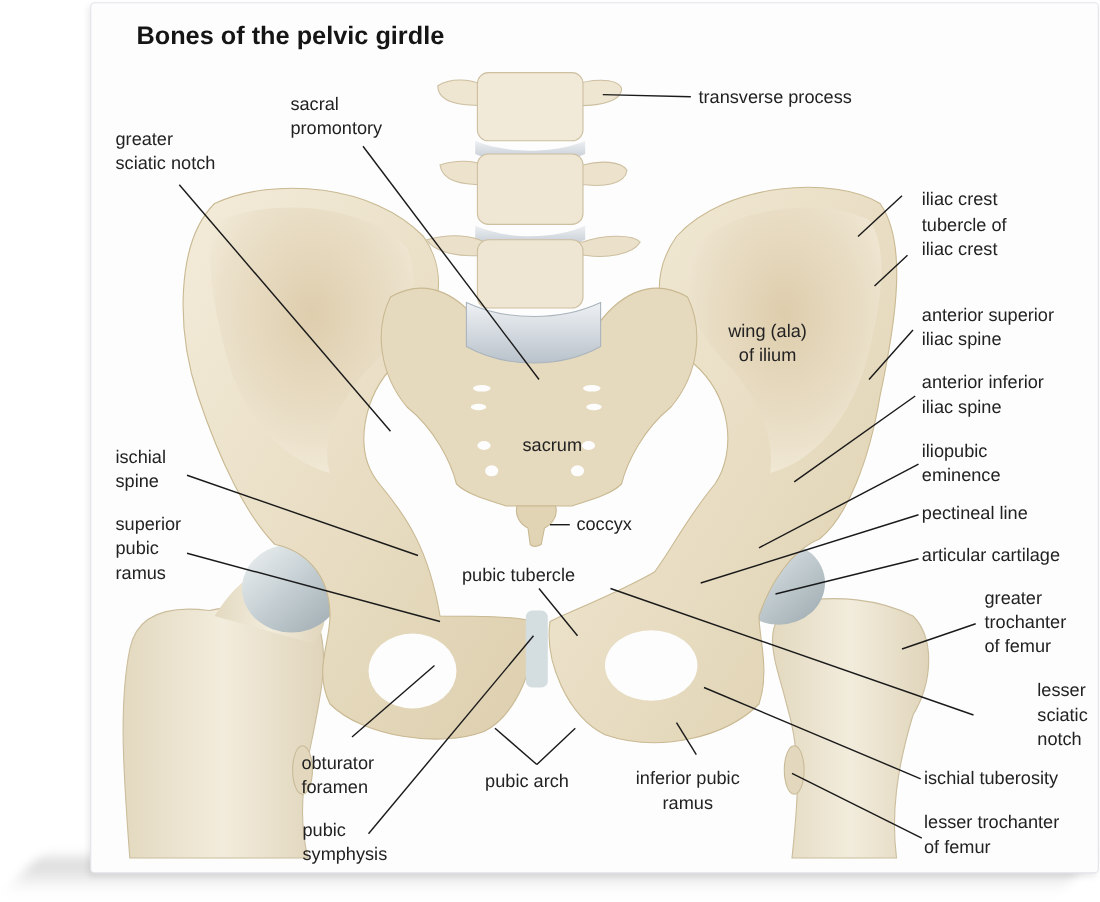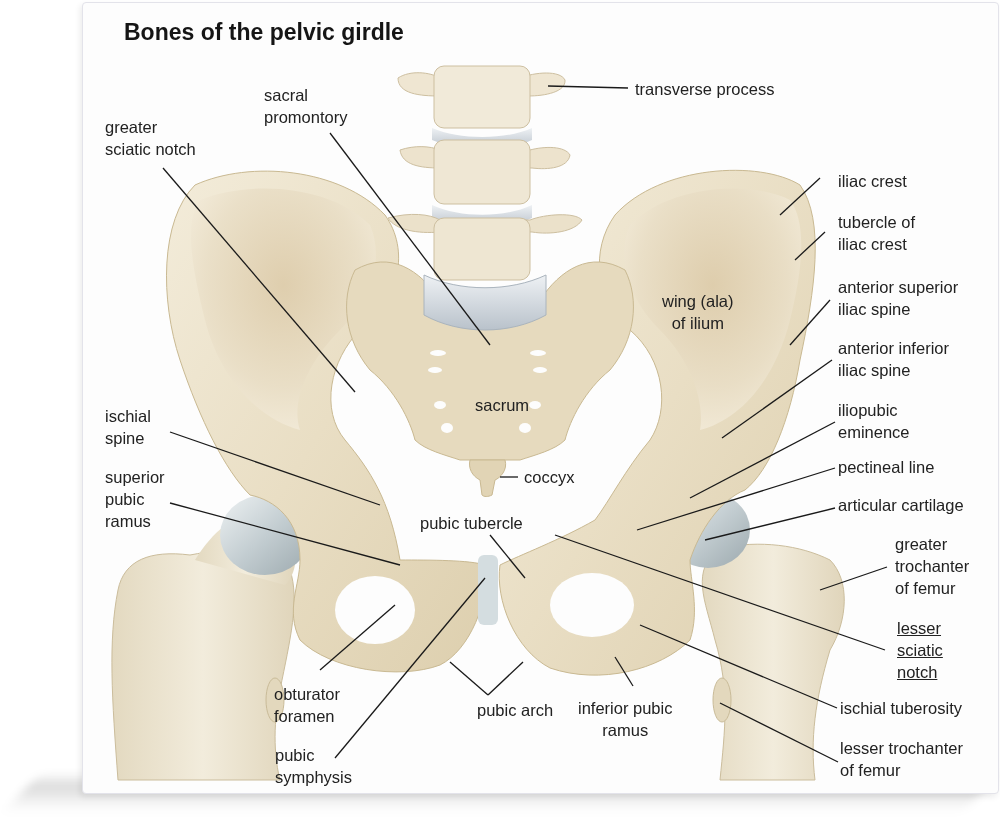--- a/index.html
+++ b/index.html
@@ -129,48 +129,48 @@
 </svg>
 
 <div class="title">Bones of the pelvic girdle</div>
 
 <div class="lbl" style="left:635px;top:78px;">transverse process</div>
 <div class="lbl" style="left:264px;top:84px;">sacral
 promontory</div>
 <div class="lbl" style="left:105px;top:116px;">greater
 sciatic notch</div>
 <div class="lbl" style="left:838px;top:170px;">iliac crest</div>
-<div class="lbl" style="left:838px;top:211px;">tubercle of
+<div class="lbl" style="left:838px;top:194px;">tubercle of
 iliac crest</div>
 <div class="lbl c" style="left:662px;top:258px;margin-top:32px;">wing (ala)
 of ilium</div>
 <div class="lbl" style="left:838px;top:276px;">anterior superior
 iliac spine</div>
 <div class="lbl" style="left:838px;top:337px;">anterior inferior
 iliac spine</div>
 <div class="lbl" style="left:838px;top:399px;">iliopubic
 eminence</div>
 <div class="lbl" style="left:838px;top:456px;">pectineal line</div>
 <div class="lbl" style="left:838px;top:494px;">articular cartilage</div>
 <div class="lbl" style="left:895px;top:533px;">greater
 trochanter
 of femur</div>
-<div class="lbl" style="left:897px;top:617px;text-decoration:underline;">lesser
+<div class="lbl" style="left:943px;top:617px;">lesser
 sciatic
 notch</div>
 <div class="lbl" style="left:840px;top:697px;">ischial tuberosity</div>
 <div class="lbl" style="left:840px;top:737px;">lesser trochanter
 of femur</div>
 <div class="lbl" style="left:105px;top:405px;">ischial
 spine</div>
 <div class="lbl" style="left:105px;top:466px;">superior
 pubic
 ramus</div>
 <div class="lbl" style="left:475px;top:394px;">sacrum</div>
 <div class="lbl" style="left:524px;top:466px;">coccyx</div>
 <div class="lbl" style="left:420px;top:512px;">pubic tubercle</div>
 <div class="lbl" style="left:274px;top:683px;">obturator
 foramen</div>
 <div class="lbl" style="left:275px;top:744px;">pubic
 symphysis</div>
-<div class="lbl" style="left:441px;top:699px;margin-left:36px;">pubic arch</div>
+<div class="lbl" style="left:441px;top:699px;">pubic arch</div>
 <div class="lbl c" style="left:578px;top:697px;">inferior pubic
 ramus</div>
 
 </body></html>

